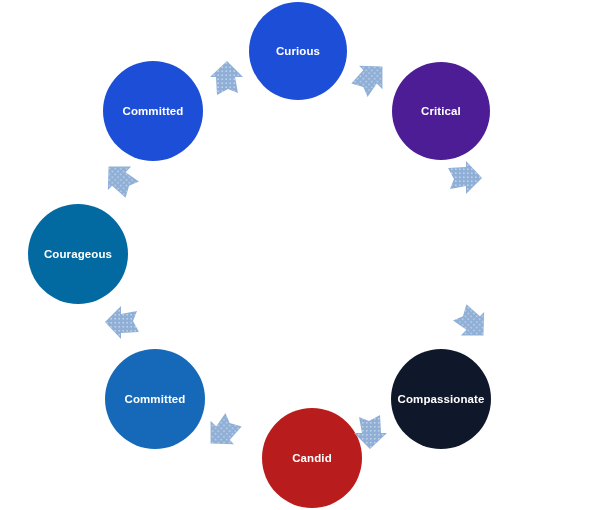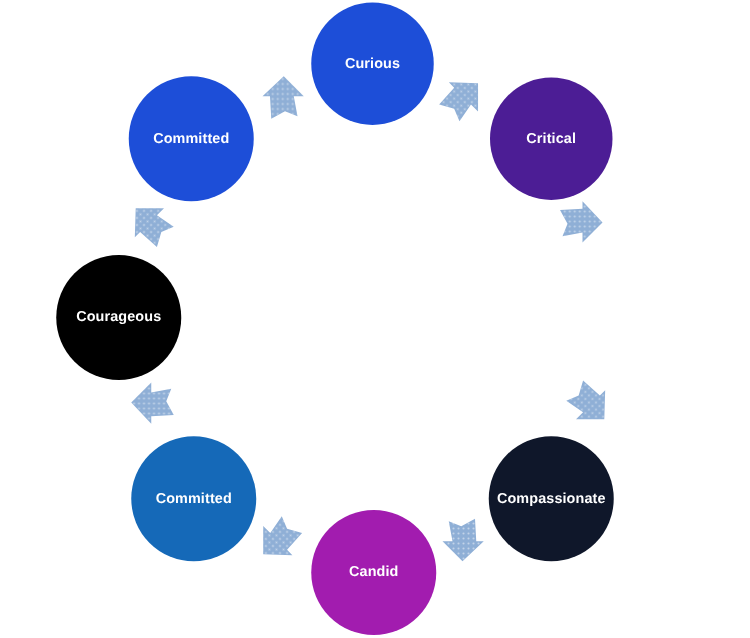--- a/index.html
+++ b/index.html
@@ -61,27 +61,27 @@
 <div id="diagram-canvas">
     <div class="node" style="left: 249px; top: 2px; width: 98px; height: 98px; background: #1d4ed8;">
       <span class="node-label" style="color: rgb(255, 255, 255);">Curious</span>
     </div>
     <div class="node" style="left: 392px; top: 62px; width: 98px; height: 98px; background: #4c1d95;">
       <span class="node-label" style="color: rgb(255, 255, 255);">Critical</span>
     </div>
     <div class="node" style="left: 391px; top: 349px; width: 100px; height: 100px; background: #0f172a;">
       <span class="node-label" style="color: rgb(255, 255, 255);">Compassionate</span>
     </div>
-    <div class="node" style="left: 249px; top: 408px; width: 100px; height: 100px; background: #a21caf;">
+    <div class="node" style="left: 262px; top: 408px; width: 100px; height: 100px; background: #b91c1c;">
       <span class="node-label" style="color: rgb(255, 255, 255);">Candid</span>
     </div>
     <div class="node" style="left: 105px; top: 349px; width: 100px; height: 100px; background: rgb(21, 105, 184);">
       <span class="node-label" style="color: rgb(255, 255, 255);">Committed</span>
     </div>
-    <div class="node" style="left: 45px; top: 204px; width: 100px; height: 100px; background: #000000;">
+    <div class="node" style="left: 28px; top: 204px; width: 100px; height: 100px; background: #0369a1;">
       <span class="node-label" style="color: rgb(255, 255, 255);">Courageous</span>
     </div>
     <div class="node" style="left: 103px; top: 61px; width: 100px; height: 100px; background: #1d4ed8;">
       <span class="node-label" style="color: rgb(255, 255, 255);">Committed</span>
     </div>
     <div class="arrow" style="left: 347px; top: 58px; transform: rotate(45deg);">
       <svg viewBox="0 0 44 44">
         <defs>
           <pattern id="dots-0" width="4" height="4" patternUnits="userSpaceOnUse">
             <circle cx="1.2" cy="1.2" r="0.85" fill="#ffffff" opacity="0.45"></circle>

